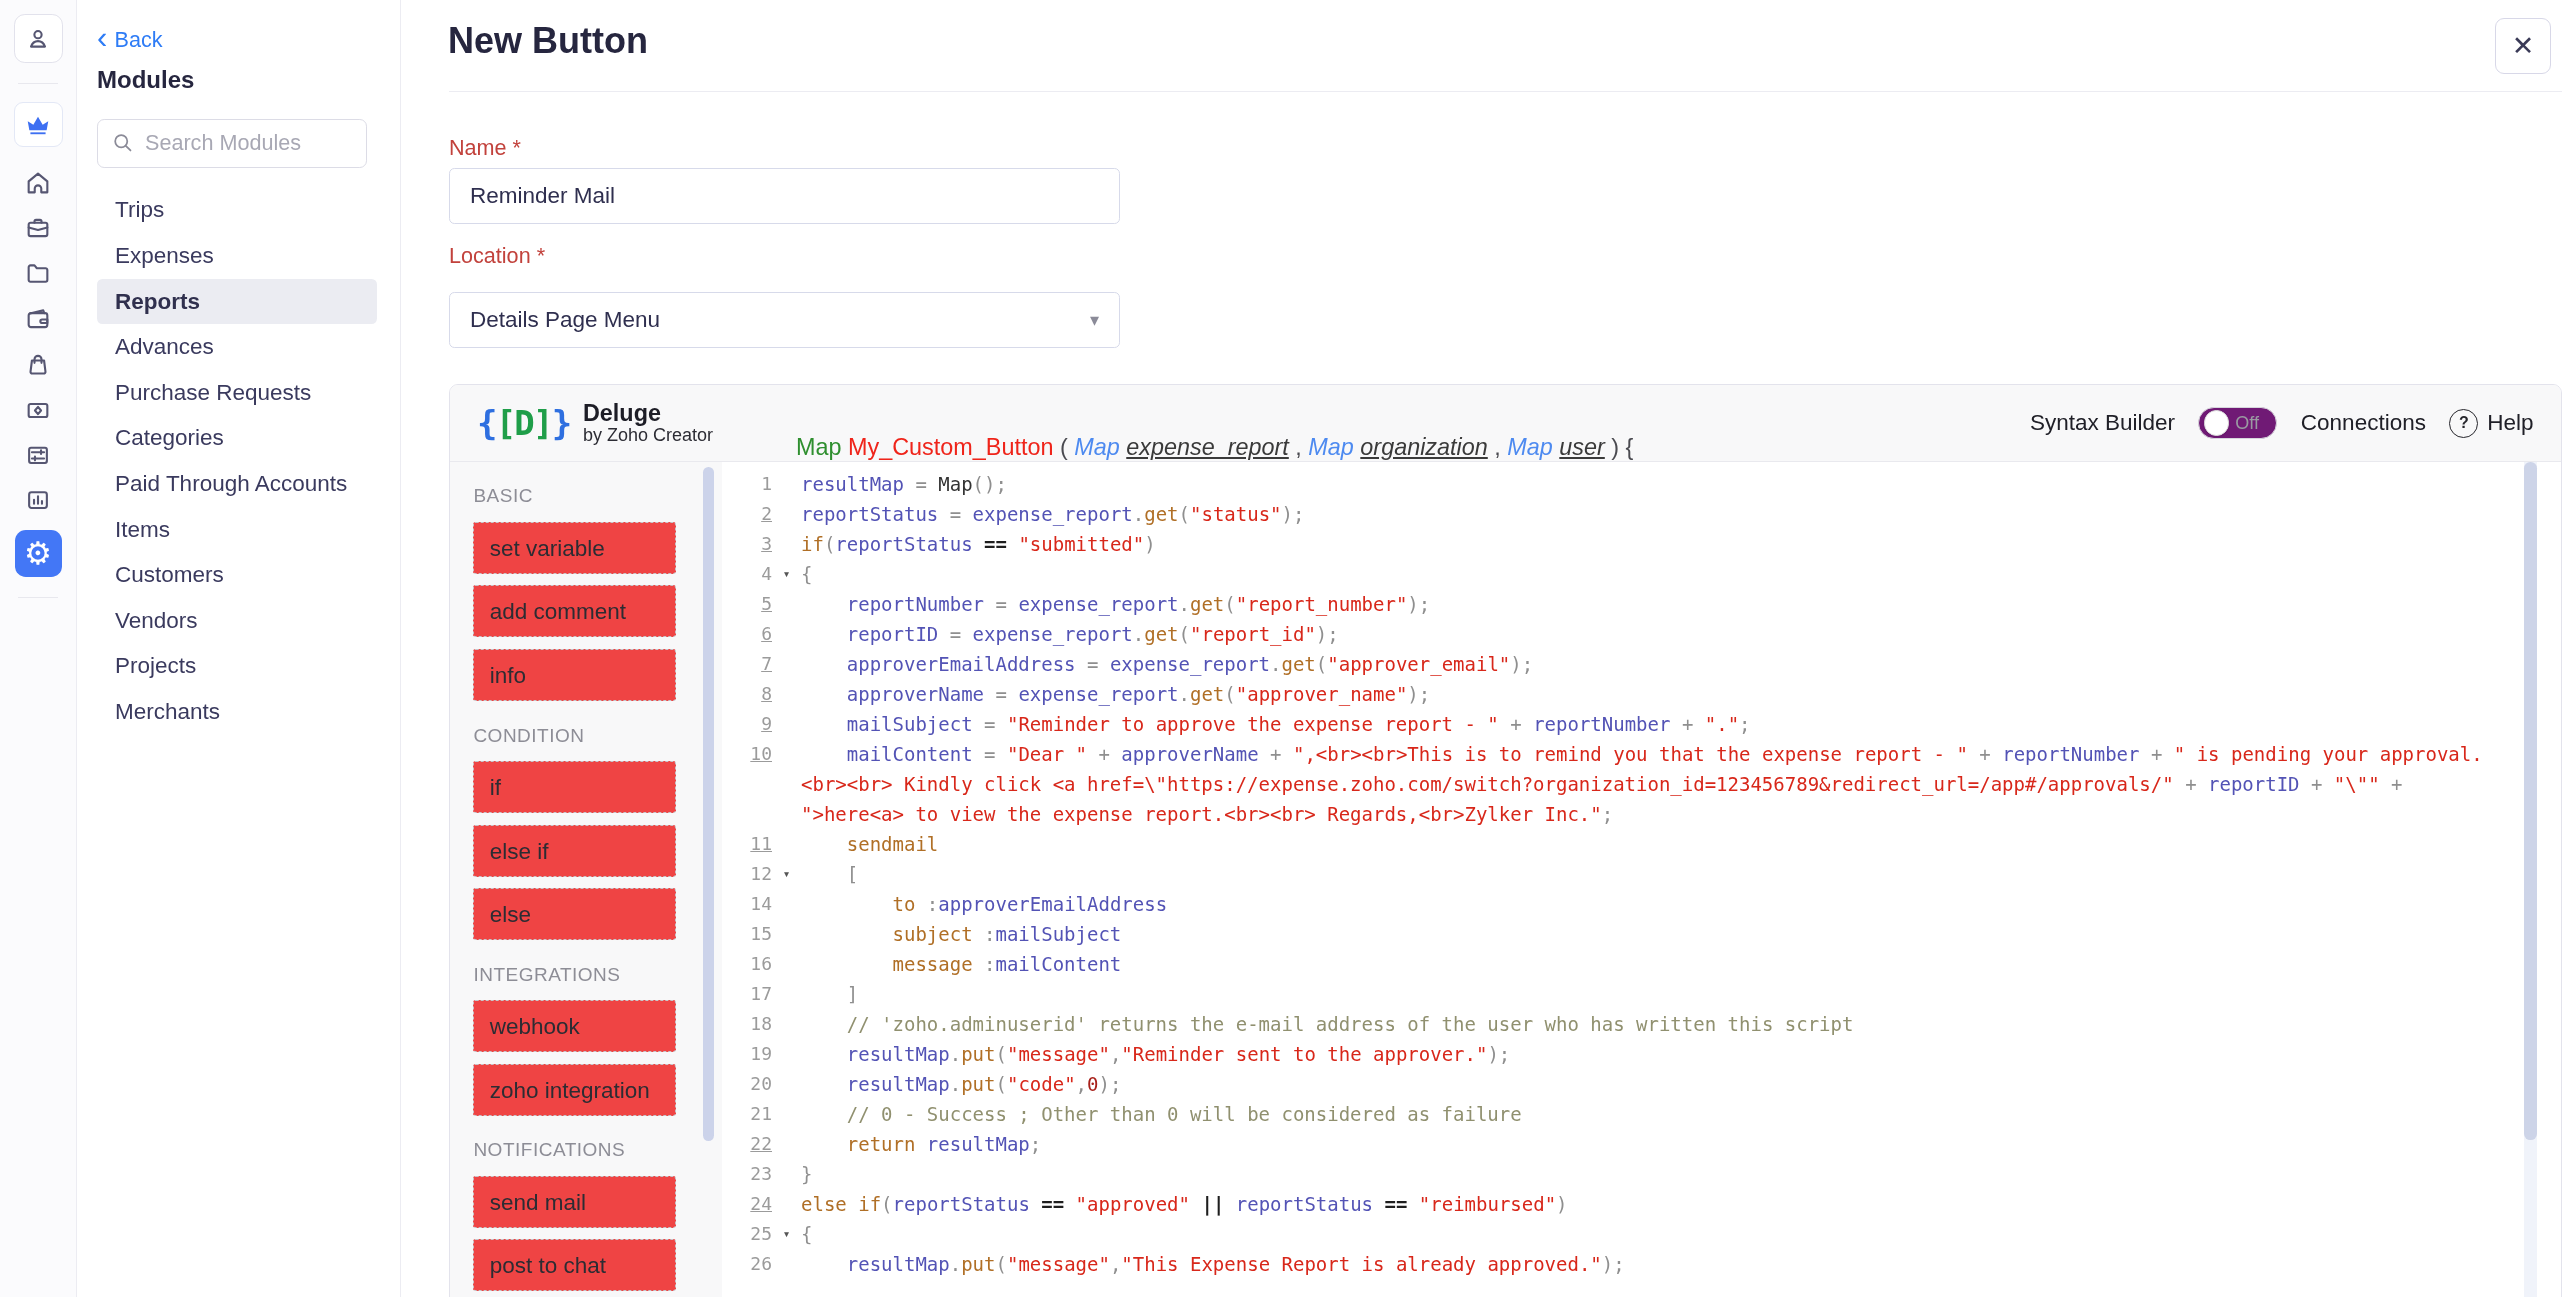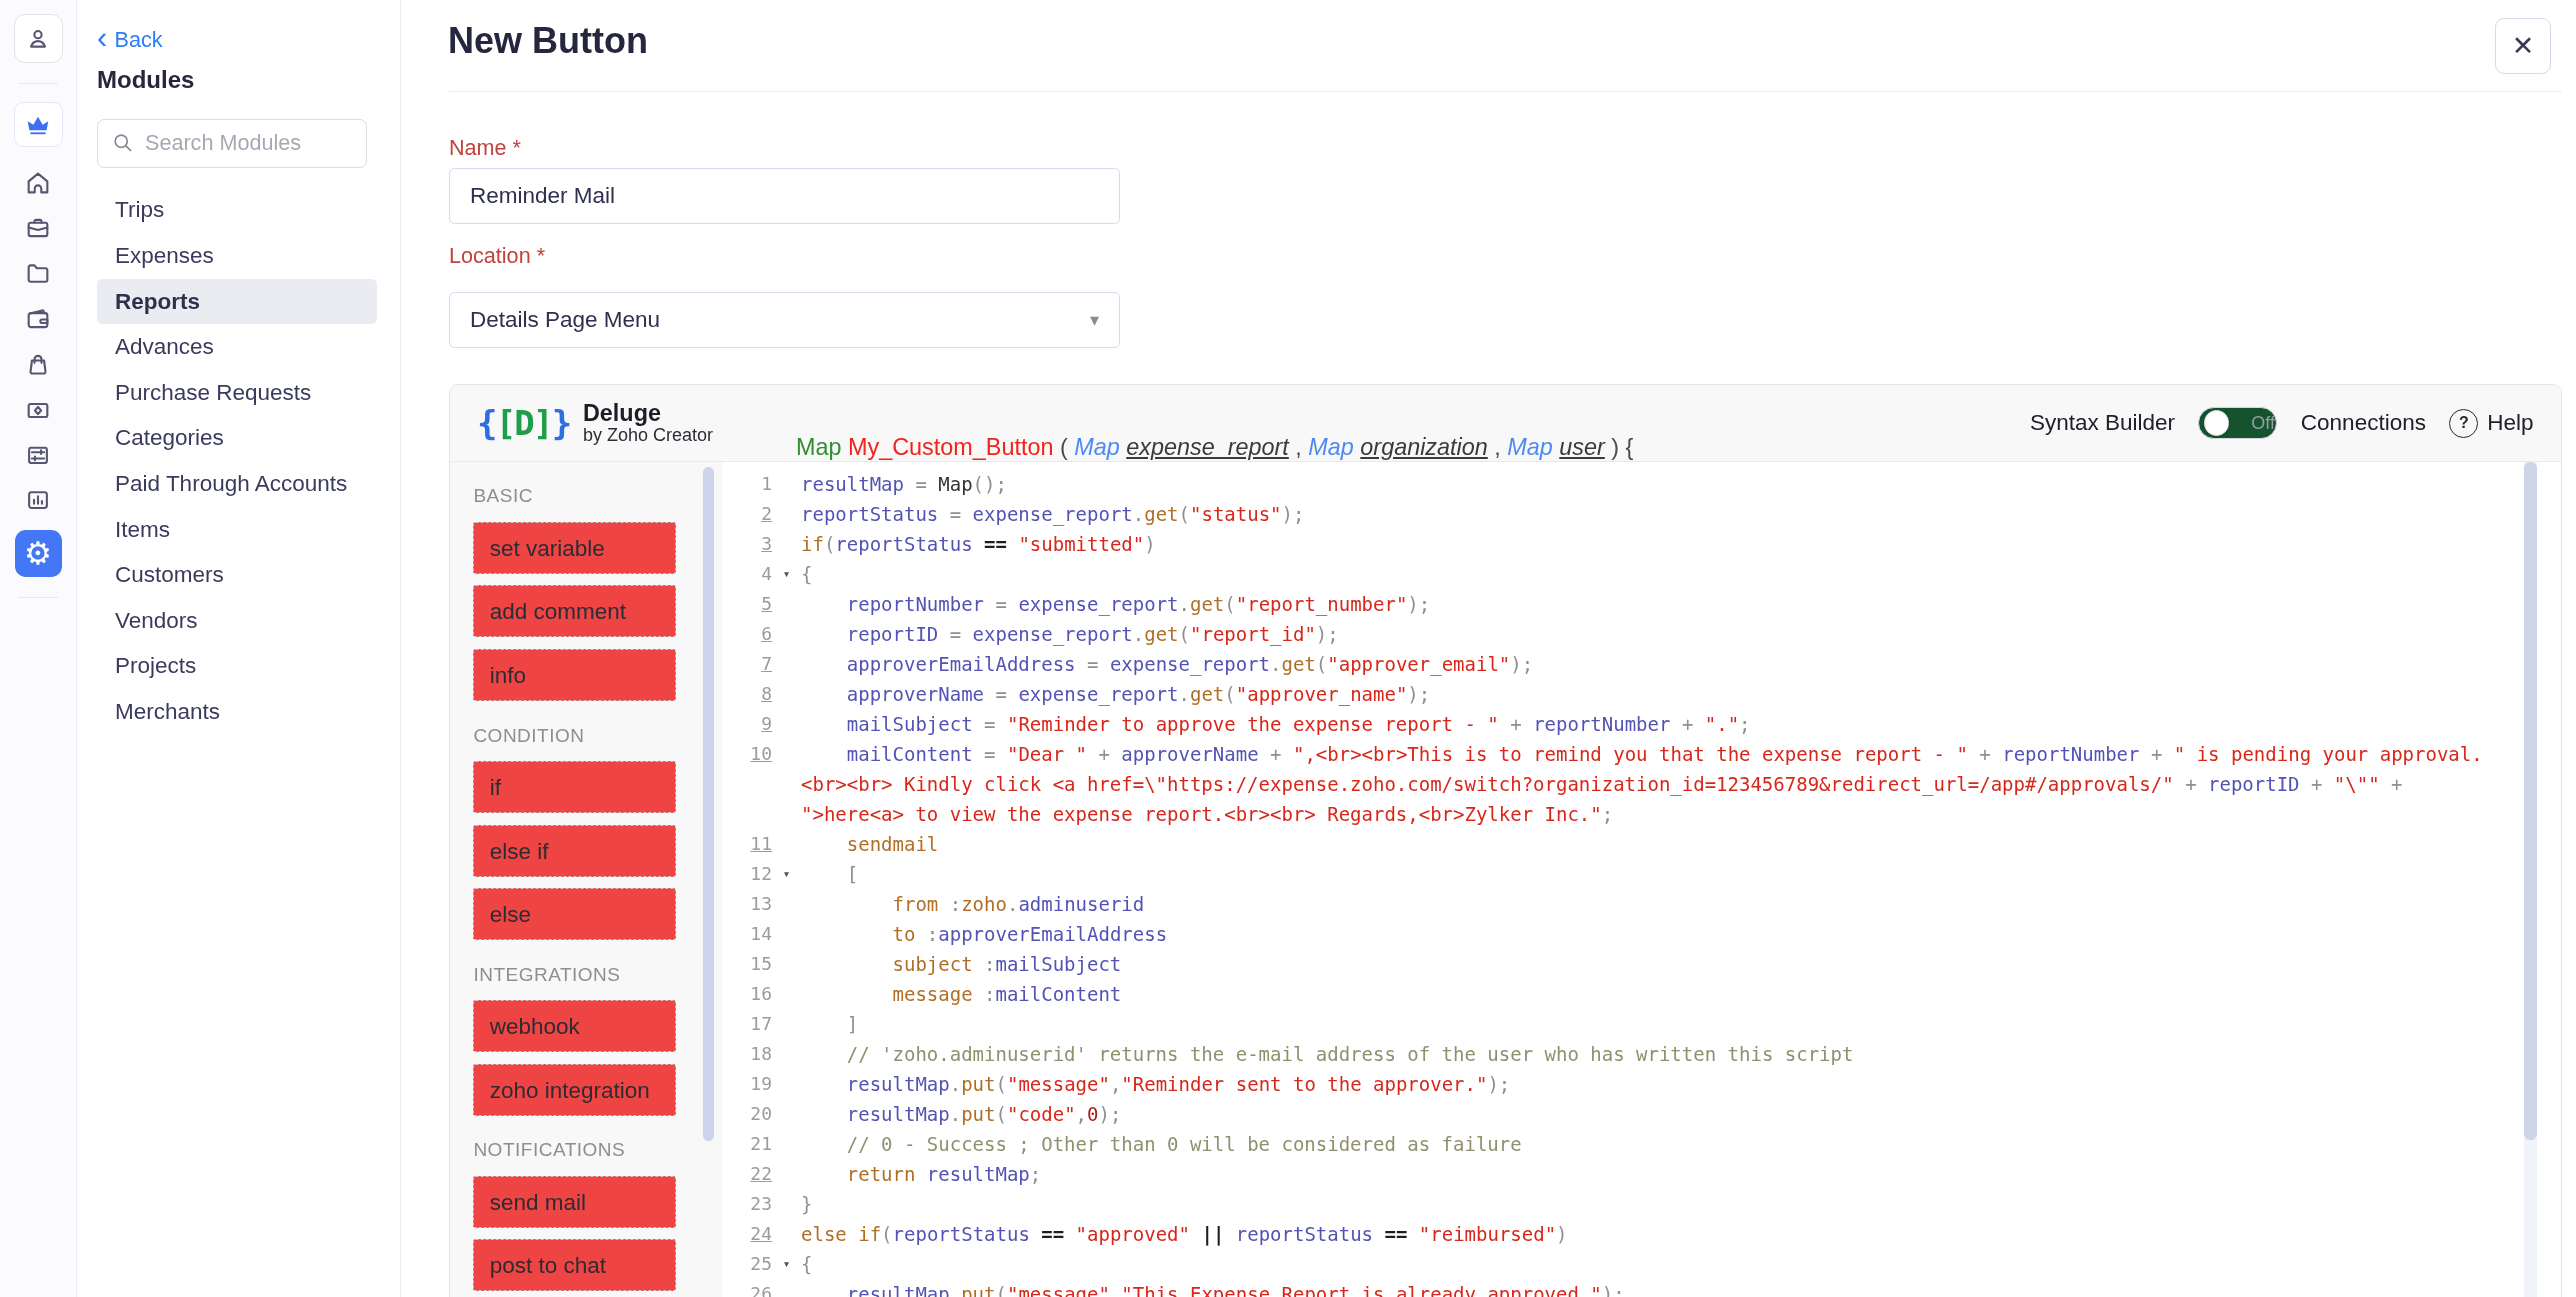--- a/index.html
+++ b/index.html
@@ -65,22 +65,22 @@
   .brand-logo .dd{color:#1f9e49;}
   .brand-name{font-size:23.4px;font-weight:700;color:#1d1d26;line-height:24px;}
   .brand-by{font-size:18px;color:#2c2c34;line-height:21px;}
   .signature{margin-left:83px;font-size:23.4px;color:#3a3a40;white-space:pre;margin-top:48px;}
   .sig-kw{color:#2f8f2f;}
   .sig-fn{color:#ef241a;}
   .sig-pm{color:#4d8af0;font-style:italic;}
   .sig-pn{color:#3a3a3a;font-style:italic;text-decoration:underline;}
   .sig-pl{color:#4a4a50;}
   .ed-tools{margin-left:auto;display:flex;align-items:center;gap:23.4px;font-size:22.5px;color:#202028;}
-  .toggle{width:79px;height:32px;border:0.9px solid #d6d6dc;border-radius:16px;background:#14532d;
-    display:flex;align-items:center;gap:22px;padding:0 4.5px;box-sizing:border-box;cursor:pointer;}
+  .toggle{width:79px;height:32px;border:0.9px solid #d6d6dc;border-radius:16px;background:#701a75;
+    display:flex;align-items:center;gap:6px;padding:0 4.5px;box-sizing:border-box;cursor:pointer;}
   .knob{width:23.4px;height:23.4px;border-radius:50%;background:#fff;border:0.9px solid #ddd;
     box-shadow:0 0.9px 1.8px rgba(0,0,0,.12);flex:none;}
   .toggle-label{color:#9a9aa2;font-size:18px;}
   .help-icon{width:27px;height:27px;border:1.8px solid #26262c;border-radius:50%;display:flex;
     align-items:center;justify-content:center;font-size:16px;font-weight:700;color:#26262c;}
   .tool-link{cursor:pointer;}
   .help-wrap{display:flex;align-items:center;gap:9px;cursor:pointer;}
 
   .ed-body{flex:1;display:flex;min-height:0;position:relative;}
   .palette{width:272px;background:#f8f8f9;padding:23.4px 0 0 23.4px;box-sizing:border-box;
@@ -336,25 +336,20 @@
               <span class="ln u">11</span>
               <span class="fold"></span>
               <span class="ctext"><span class="td">    </span><span class="tm">sendmail</span></span>
             </div>
             <div class="crow">
               <span class="ln">12</span>
               <span class="fold">▾</span>
               <span class="ctext"><span class="td">    </span><span class="to">[</span></span>
             </div>
             <div class="crow">
-              <span class="ln">13</span>
-              <span class="fold"></span>
-              <span class="ctext"><span class="td">        </span><span class="tm">from</span><span class="to"> :</span><span class="tm">zoho</span><span class="to">.</span><span class="tv">adminuserid</span></span>
-            </div>
-            <div class="crow">
               <span class="ln">14</span>
               <span class="fold"></span>
               <span class="ctext"><span class="td">        </span><span class="tm">to</span><span class="to"> :</span><span class="tv">approverEmailAddress</span></span>
             </div>
             <div class="crow">
               <span class="ln">15</span>
               <span class="fold"></span>
               <span class="ctext"><span class="td">        </span><span class="tm">subject</span><span class="to"> :</span><span class="tv">mailSubject</span></span>
             </div>
             <div class="crow">

